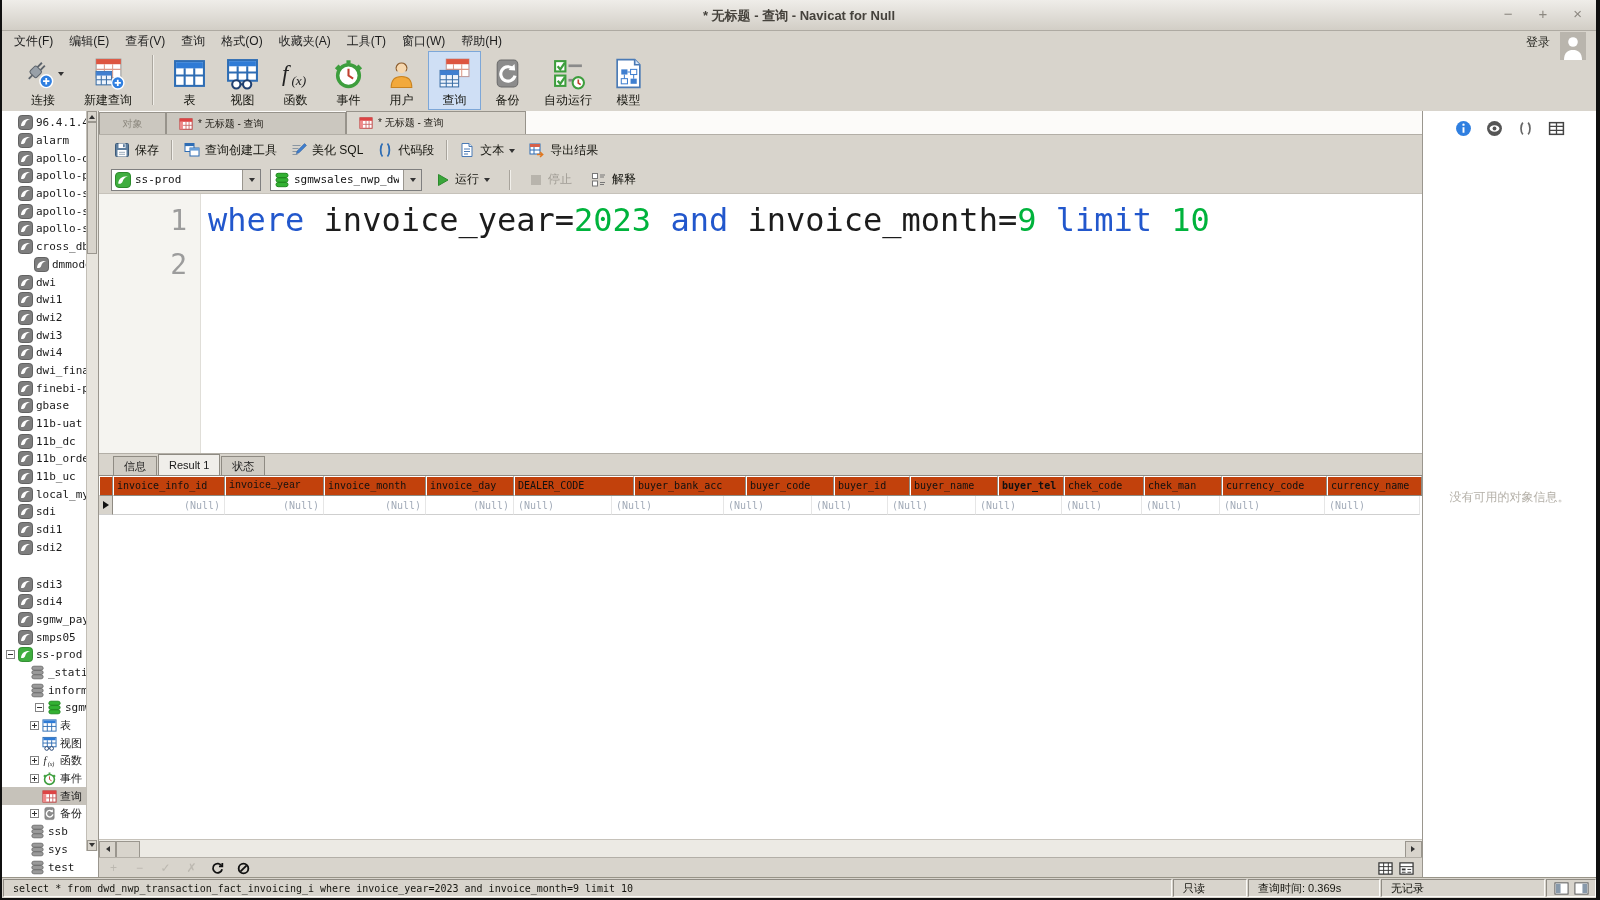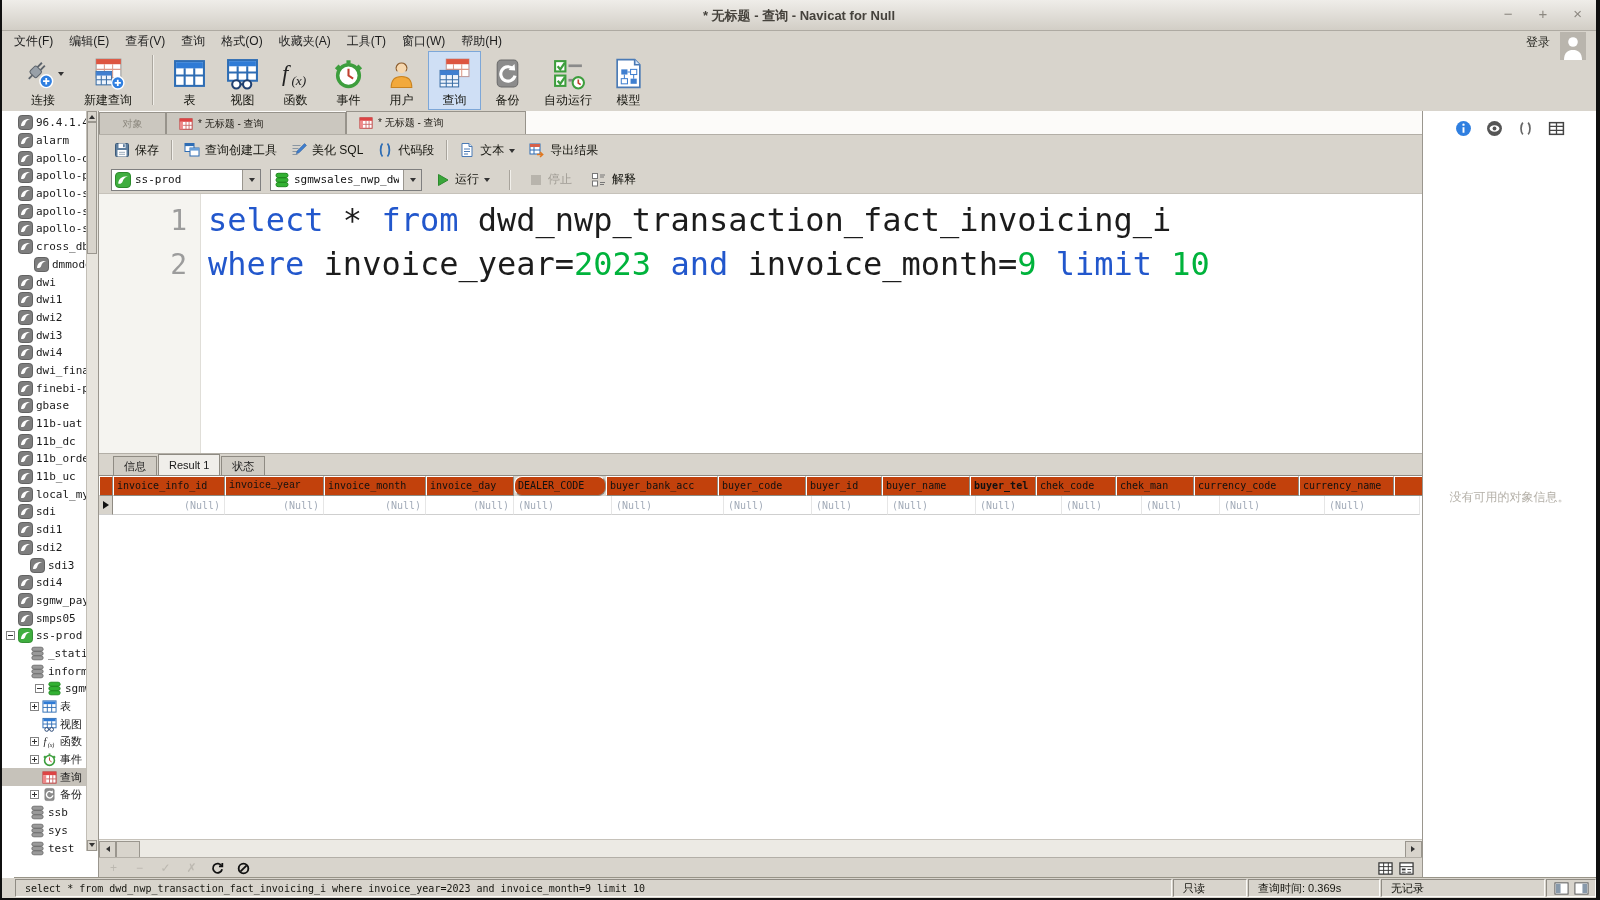--- a/index.html
+++ b/index.html
@@ -106,21 +106,21 @@
   .rt-right{margin-left:auto;display:flex;gap:6px;align-items:center}
   .i15{width:15px;height:15px;display:inline-block}
 
   
   .rightpanel{position:absolute;right:0;top:0;width:173px;bottom:0;background:#fff;border-left:1px solid #9a968e}
   .rp-icons{display:flex;justify-content:center;gap:14px;padding-top:9px}
   .i17{width:17px;height:17px;display:inline-block}
   .rp-text{position:absolute;top:378px;left:0;right:0;text-align:center;font-size:12px;color:#b4b0a8}
 
   
-  .statusbar{position:absolute;left:12px;right:0;bottom:0;height:20px;background:#d8d4cc;display:flex;align-items:stretch;border-top:1px solid #989488}
+  .statusbar{position:absolute;left:0;right:0;bottom:0;height:20px;background:#d8d4cc;display:flex;align-items:stretch;border-top:1px solid #989488}
   .sb-sec{box-sizing:border-box;border:1px solid;border-color:#8f8b83 #fbfaf7 #fbfaf7 #8f8b83;margin:1px 0 1px 1px;display:flex;align-items:center;padding:0 9px;font-size:11px;color:#15150f;overflow:hidden;white-space:nowrap}
   .sb-text{flex:1;font:10px "DejaVu Sans Mono",monospace}
   .sb-ro{width:74px}.sb-time{width:132px}.sb-rec{width:164px}
   .sb-icons{width:50px;gap:5px;justify-content:center;padding:0 2px}
 </style>
 </head>
 <body>
 
 <div class="window">
 
@@ -562,21 +562,21 @@
           <div class="tree-row" style="padding-left: 4px;">
             <span class="expander-space"></span>
             <span class="tree-icon">
               <svg viewBox="0 0 16 16">
                 <rect x="0.5" y="0.5" width="15" height="15" rx="3.5" fill="#7e7e7e" stroke="#5a5a5a"></rect>
                 <path d="M3.2 11.6 C3.6 6.8 6.9 3.9 12.9 4.3 C10 5.3 8.4 6.8 7.8 9 C7.2 11.3 5 12.4 3.2 11.6 Z" fill="#fff"></path>
               </svg>
             </span>
             <span class="tree-label">sdi2</span>
           </div>
-          <div class="tree-row" style="padding-left: 16px;">
+          <div class="tree-row" style="padding-left: 4px; margin-top: 19px;">
             <span class="expander-space"></span>
             <span class="tree-icon">
               <svg viewBox="0 0 16 16">
                 <rect x="0.5" y="0.5" width="15" height="15" rx="3.5" fill="#7e7e7e" stroke="#5a5a5a"></rect>
                 <path d="M3.2 11.6 C3.6 6.8 6.9 3.9 12.9 4.3 C10 5.3 8.4 6.8 7.8 9 C7.2 11.3 5 12.4 3.2 11.6 Z" fill="#fff"></path>
               </svg>
             </span>
             <span class="tree-label">sdi3</span>
           </div>
           <div class="tree-row" style="padding-left: 4px;">
@@ -963,38 +963,37 @@
           <span>解释</span>
         </div>
       </div>
 
       <div class="editor">
         <div class="gutter" id="gutter">
             <div class="ln">1</div>
             <div class="ln">2</div>
           </div>
         <div class="codecol" id="codecol">
-            <div class="code-line"><span class="tk-keyword">select</span><span class="tk-plain"> * </span><span class="tk-keyword">from</span><span class="tk-plain"> dwd_nwp_transaction_fact_invoicing_i</span></div>
             <div class="code-line"><span class="tk-keyword">where</span><span class="tk-plain"> invoice_year=</span><span class="tk-number">2023</span><span class="tk-plain"> </span><span class="tk-keyword">and</span><span class="tk-plain"> invoice_month=</span><span class="tk-number">9</span><span class="tk-plain"> </span><span class="tk-keyword">limit</span><span class="tk-plain"> </span><span class="tk-number">10</span></div>
           </div>
       </div>
 
       <div class="resultarea">
         <div class="rtabs" id="rtabs">
             <div class="rtab">信息</div>
             <div class="rtab active">Result 1</div>
             <div class="rtab">状态</div>
           </div>
         <div class="grid-header" id="grid-header">
             <div class="gh" style="width: 14px;"></div>
             <div class="gh" style="width: 112px;">invoice_info_id</div>
             <div class="gh" style="width: 99px; font-family: Liberation Mono, monospace;">invoice_year</div>
             <div class="gh" style="width: 102px;">invoice_month</div>
             <div class="gh" style="width: 88px;">invoice_day</div>
-            <div class="gh" style="width: 92px; border-radius: 8px;">DEALER_CODE</div>
+            <div class="gh" style="width: 120px;">DEALER_CODE</div>
             <div class="gh" style="width: 112px;">buyer_bank_acc</div>
             <div class="gh" style="width: 88px;">buyer_code</div>
             <div class="gh" style="width: 76px;">buyer_id</div>
             <div class="gh" style="width: 88px;">buyer_name</div>
             <div class="gh" style="width: 66px; font-weight: bold;">buyer_tel</div>
             <div class="gh" style="width: 80px;">chek_code</div>
             <div class="gh" style="width: 78px;">chek_man</div>
             <div class="gh" style="width: 105px;">currency_code</div>
             <div class="gh" style="width: 95px;">currency_name</div>
             <div class="gh fill"></div>

